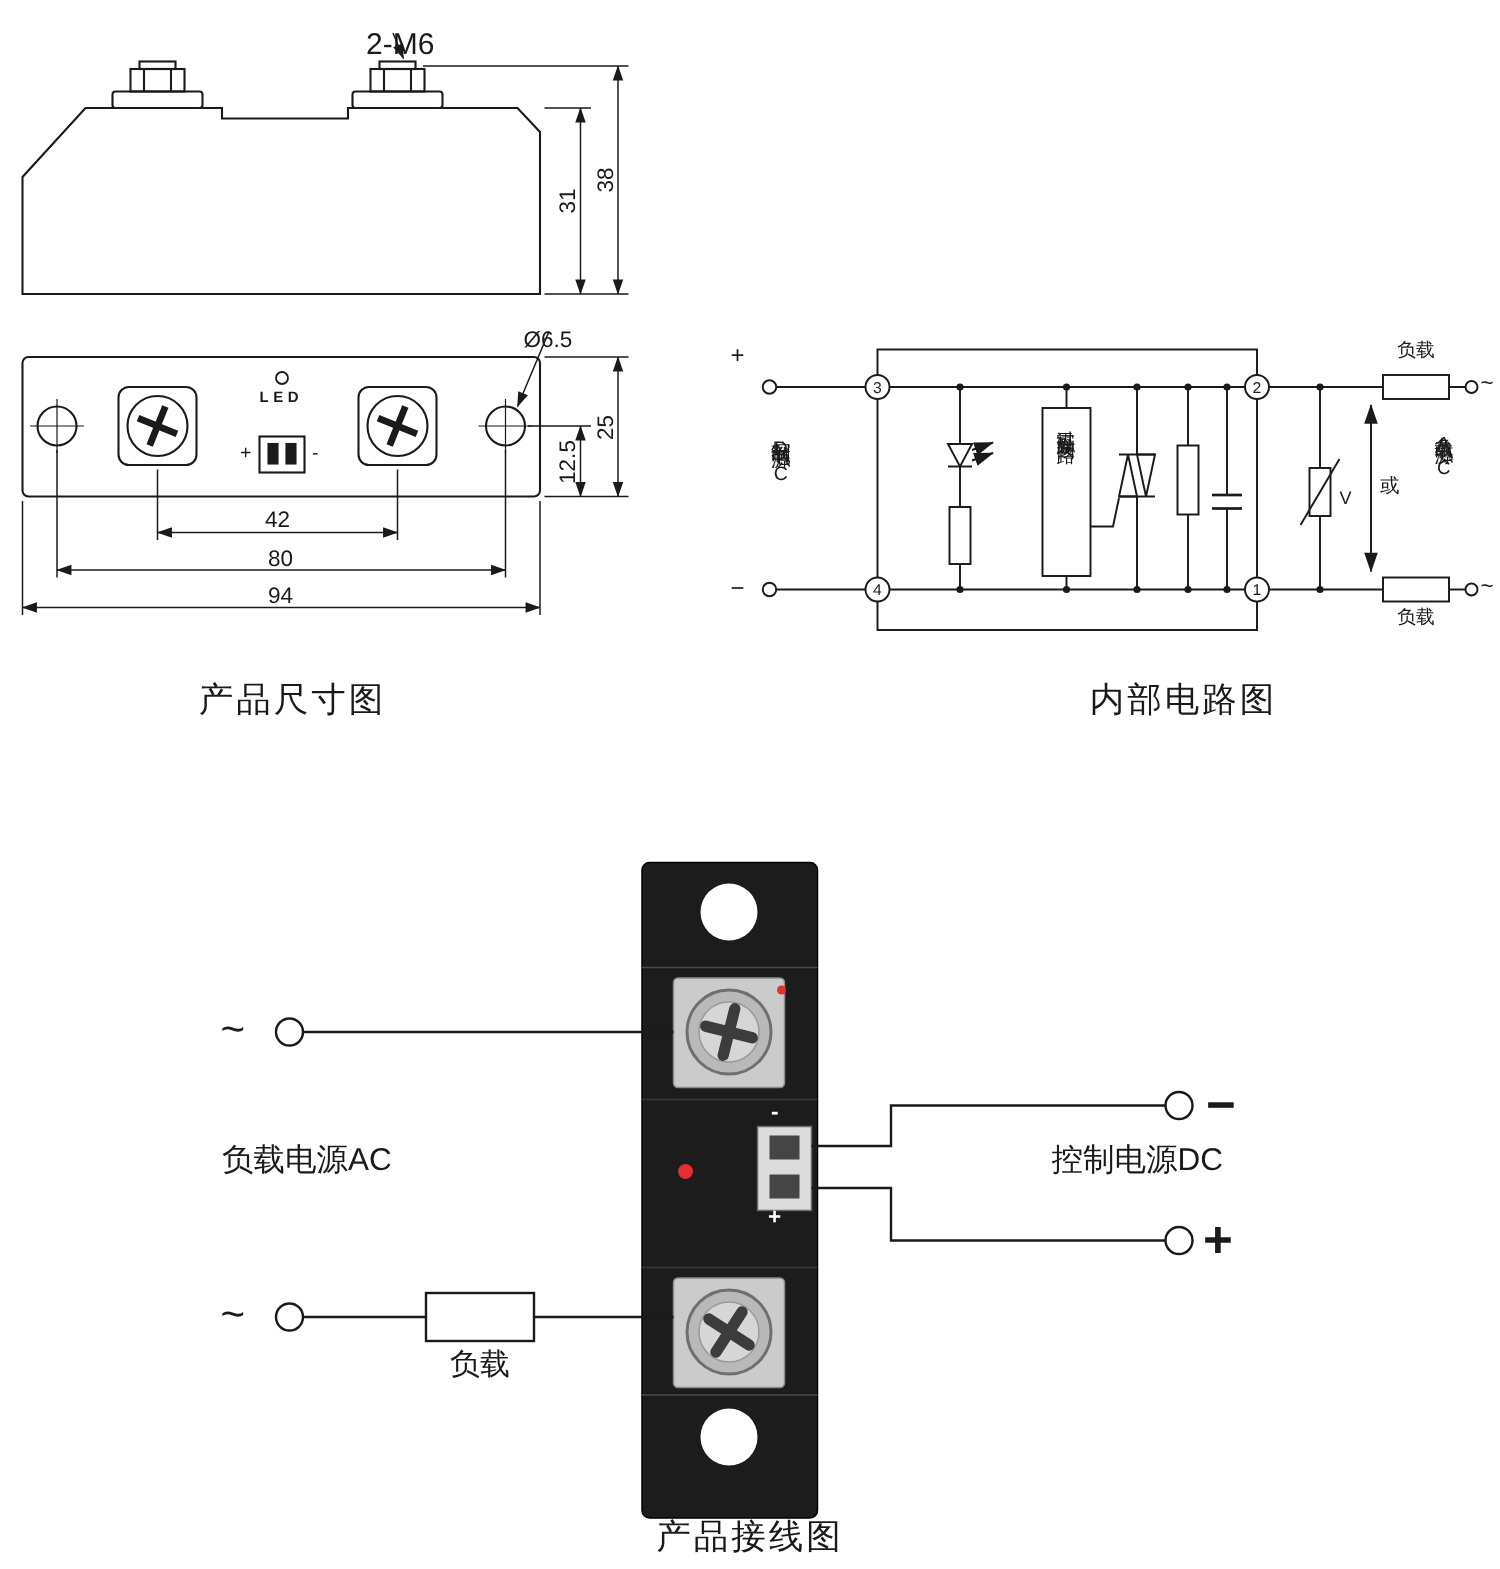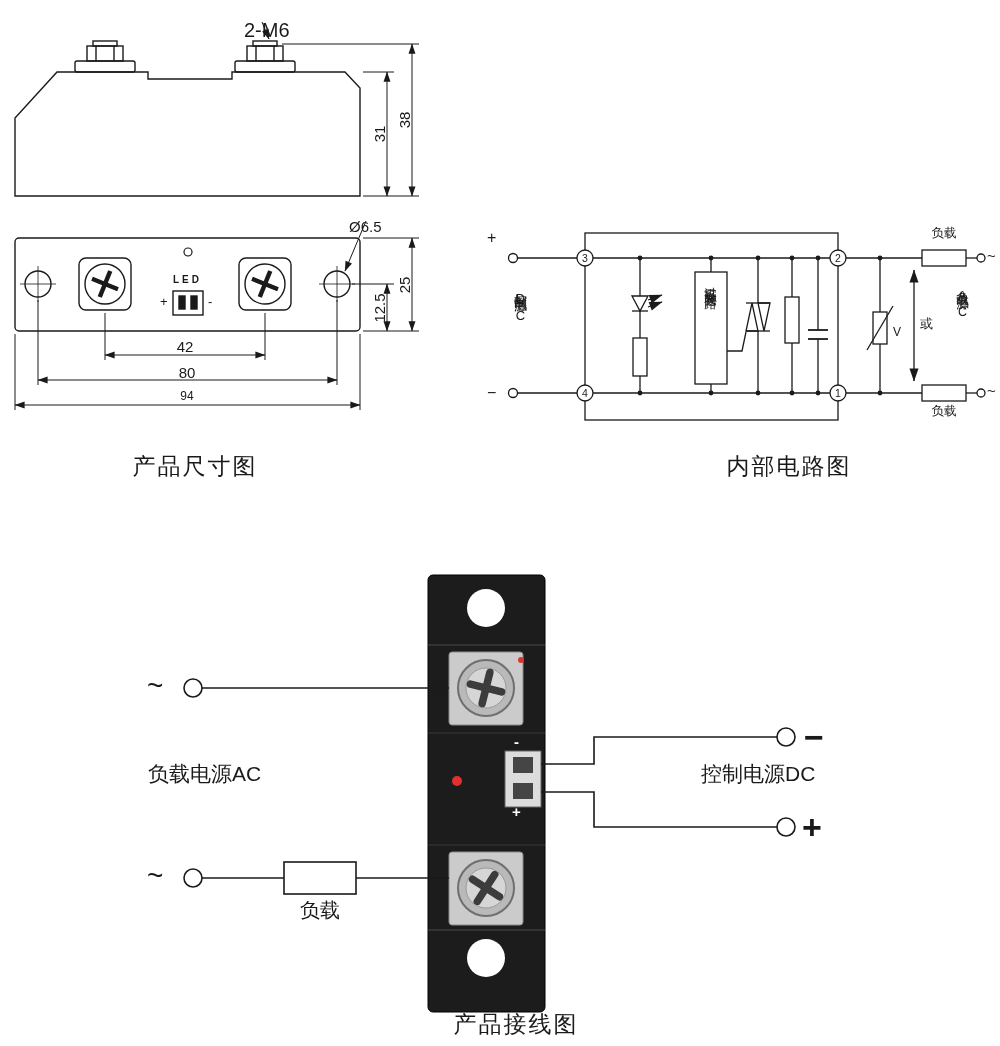--- a/index.html
+++ b/index.html
@@ -253,26 +253,26 @@
     <circle cx="786" cy="827" r="9" fill="#fff"></circle>
   </g>
 </svg>
 
 <div class="lbl" style="left:244px;top:20px;font-size:20px;">2-M6</div>
 <div class="lbl r90" style="left:379px;top:134px;font-size:15px;">31</div>
 <div class="lbl r90" style="left:404px;top:120px;font-size:15px;">38</div>
 <div class="lbl" style="left:349px;top:203px;font-size:15px;margin-top:16px;">Ø6.5</div>
 <div class="lbl r90" style="left:379px;top:308px;font-size:15px;">12.5</div>
 <div class="lbl r90" style="left:404px;top:285px;font-size:15px;">25</div>
-<div class="lbl" style="left:173px;top:275px;font-size:10px;font-weight:bold;letter-spacing:3px;">LED</div>
+<div class="lbl" style="left:173px;top:261px;font-size:10px;font-weight:bold;letter-spacing:3px;">LED</div>
 <div class="lbl" style="left:160px;top:295px;font-size:13px;">+</div>
 <div class="lbl" style="left:208px;top:295px;font-size:13px;">-</div>
 <div class="lbl cx" style="left:185px;top:339px;font-size:15px;text-align:right;">42</div>
 <div class="lbl cx" style="left:187px;top:365px;font-size:15px;text-align:center;">80</div>
-<div class="lbl cx" style="left:187px;top:390px;font-size:12px;">94</div>
+<div class="lbl cx" style="left:187px;top:390px;font-size:15px;">94</div>
 <div class="lbl cx cap" style="left:195px;top:455px;font-family:Liberation Serif, serif;">产品尺寸图</div>
 
 <div class="lbl" style="left:487px;top:230px;font-size:16px;">+</div>
 <div class="lbl" style="left:487px;top:385px;font-size:16px;">−</div>
 <div class="lbl v" style="left:513px;top:283px;font-size:13px;">控制电源DC</div>
 <div class="lbl v" style="left:703px;top:277px;font-size:12.5px;">过零触发回路</div>
 <div class="lbl" style="left:893px;top:326px;font-size:12px;">V</div>
 <div class="lbl" style="left:920px;top:317px;font-size:13px;">或</div>
 <div class="lbl cx" style="left:944px;top:227px;font-size:12.5px;">负载</div>
 <div class="lbl cx" style="left:944px;top:405px;font-size:12.5px;">负载</div>
@@ -283,15 +283,15 @@
 
 <div class="lbl" style="left:147px;top:672px;font-size:28px;">~</div>
 <div class="lbl" style="left:147px;top:862px;font-size:28px;">~</div>
 <div class="lbl" style="left:148px;top:763px;font-size:21px;font-weight:500;">负载电源AC</div>
 <div class="lbl cx" style="left:320px;top:900px;font-size:20px;font-weight:500;">负载</div>
 <div class="lbl" style="left:701px;top:763px;font-size:21px;font-weight:500;">控制电源DC</div>
 <div class="lbl b" style="left:804px;top:720px;font-size:34px;">−</div>
 <div class="lbl b" style="left:802px;top:810px;font-size:34px;">+</div>
 <div class="lbl b white" style="left:514px;top:734px;font-size:15px;">-</div>
 <div class="lbl b white" style="left:512px;top:804px;font-size:15px;">+</div>
-<div class="lbl cx cap" style="left:500px;top:1013px;margin-left:16px;">产品接线图</div>
+<div class="lbl cx cap" style="left:500px;top:1013px;">产品接线图</div>
 
 </div>
 
 </body></html>

